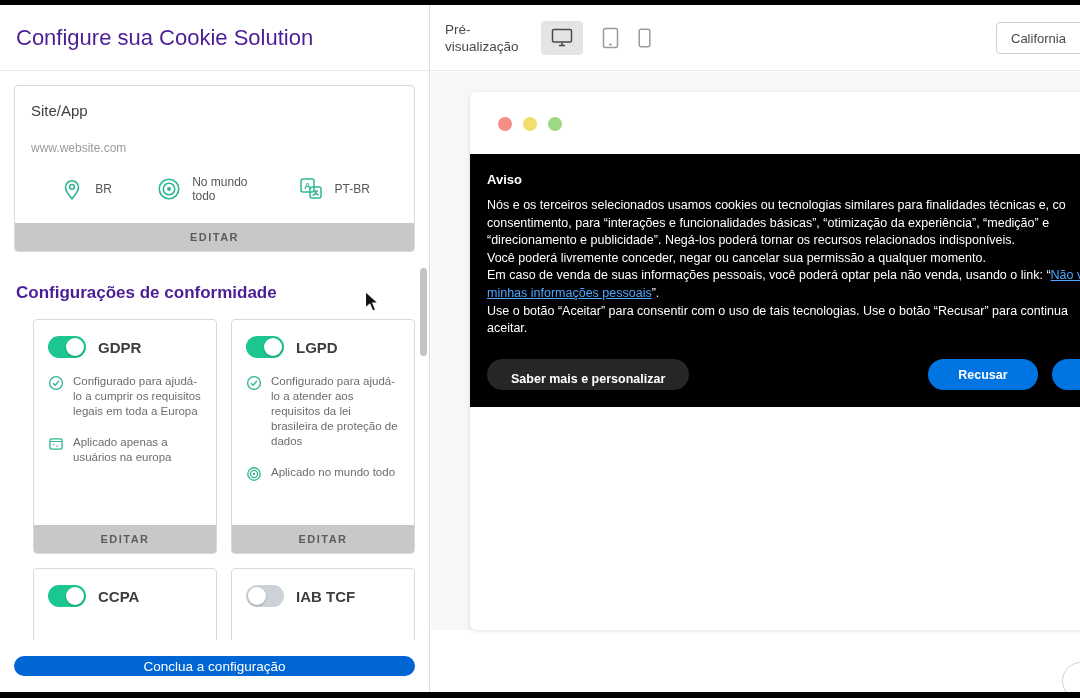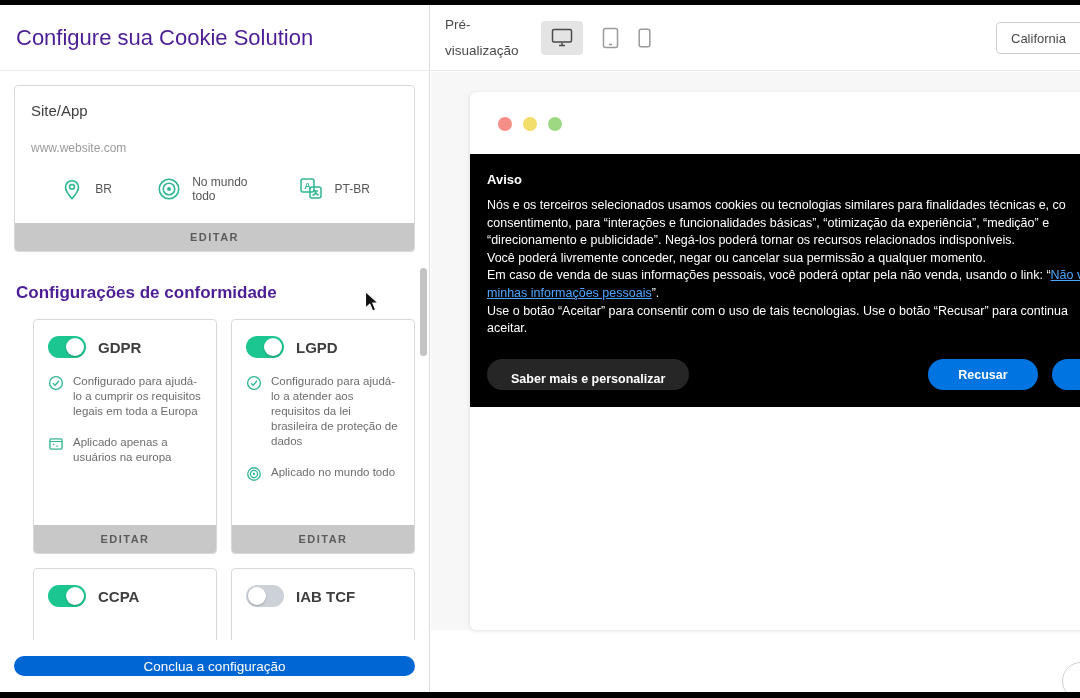--- a/index.html
+++ b/index.html
@@ -62,21 +62,21 @@
   .finish-btn { width:calc(100% - 28px); height:20px; border:none; border-radius:17px;
     background:#0066D4; color:#fff; font-size:13.5px; font-family:inherit; cursor:pointer; }
 
   .scroll-thumb { position:absolute; right:2px; top:263px; width:7px; height:88px;
     background:#c3c3c3; border-radius:4px; z-index:7; cursor:pointer; }
 
   
   .right-panel { position:absolute; left:431px; right:0; top:5px; bottom:6px; background:#fff; }
   .preview-header { height:66px; border-bottom:1px solid #e8e8e8; display:flex;
     align-items:center; padding-left:14px; position:relative; background:#fff; z-index:2; }
-  .preview-label { width:84px; font-size:13.5px; color:#4a4a4a; line-height:26px; }
+  .preview-label { width:84px; font-size:13.5px; color:#4a4a4a; line-height:17px; }
   .device-group { display:flex; align-items:center; margin-left:12px; gap:19px; }
   .device-btn { display:flex; align-items:center; justify-content:center; cursor:pointer; }
   .device-btn.selected { width:42px; height:34px; background:#e4e4e4; border-radius:4px; }
   .region-select { position:absolute; right:-26px; top:17px; width:110px; height:32px;
     border:1px solid #cfcfcf; border-radius:4px; background:#fff; display:flex;
     align-items:center; padding-left:14px; font-size:13px; color:#4a4a4a; cursor:pointer; }
 
   .preview-area { position:absolute; left:0; right:0; top:67px; height:558px; background:#f7f7f7; }
   .preview-footer-strip { position:absolute; left:0; right:0; top:625px; bottom:0; background:#fff; }
 

